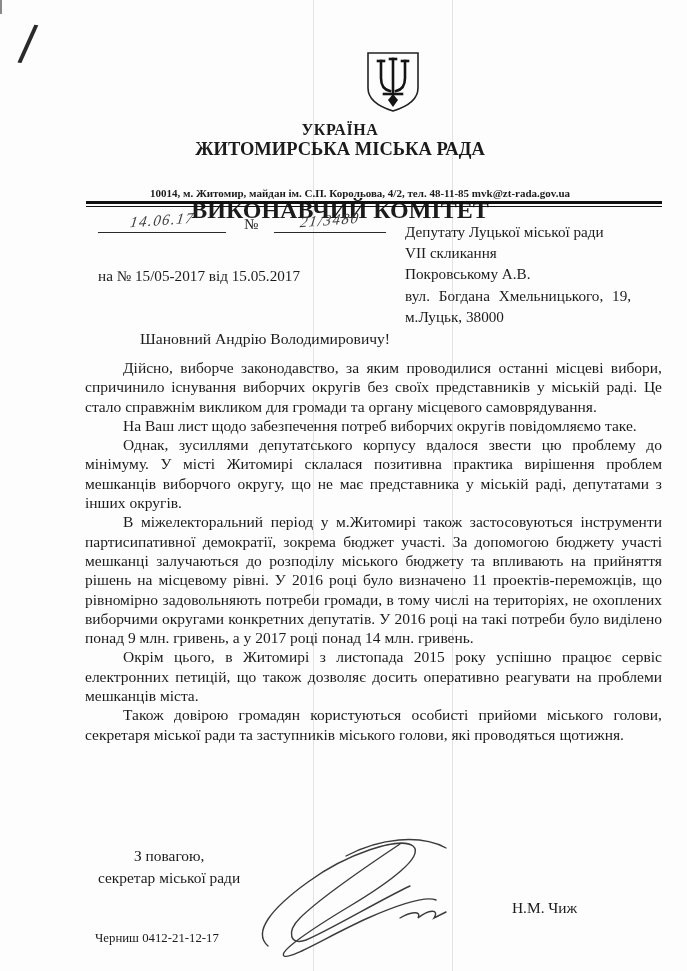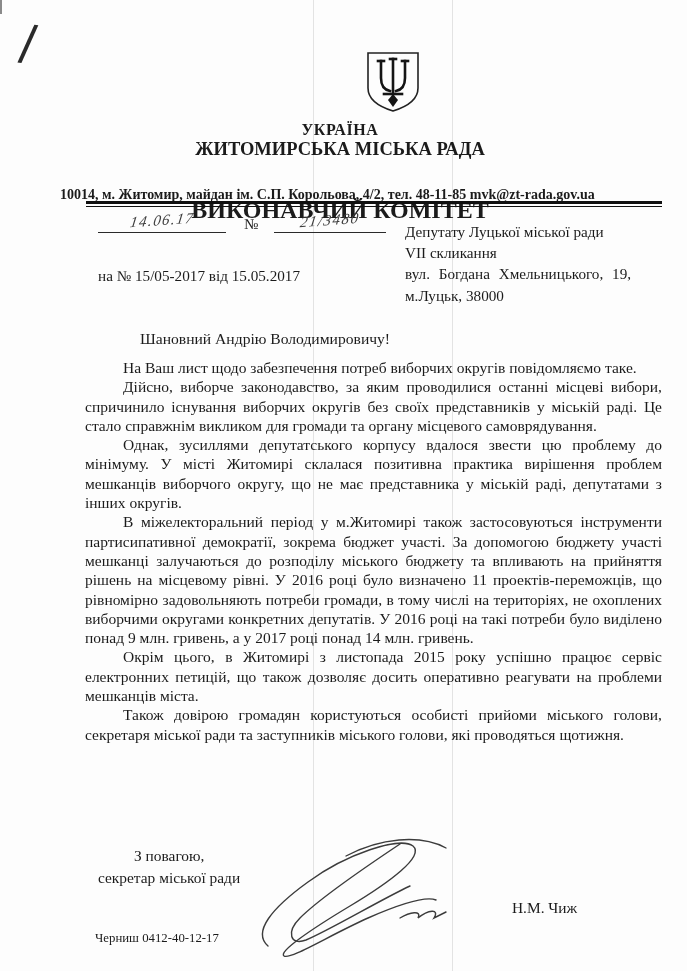--- a/index.html
+++ b/index.html
@@ -17,22 +17,22 @@
     position:absolute;left:20px;top:18px;font-size:48px;font-weight:400;
     color:#2a2a2a;transform:rotate(7deg);font-family:"DejaVu Sans",sans-serif;line-height:1;
   }
 
   .emblem{position:absolute;left:360px;top:50px;}
 
   .hline{position:absolute;left:30px;width:620px;text-align:center;font-weight:bold;}
   .country{top:121px;font-size:16px;letter-spacing:.6px;}
   .org{top:139px;font-size:18.5px;}
   .dept{top:161px;font-size:24px;margin-top:36px;}
-  .addr{position:absolute;left:60px;width:600px;top:187px;text-align:left;
-        font-size:14px;font-weight:bold;}
+  .addr{position:absolute;left:60px;width:600px;top:187px;text-align:center;
+        font-size:11px;font-weight:bold;}
   .rule{position:absolute;left:86px;width:576px;top:201px;height:2px;
         border-top:3.5px solid #101010;border-bottom:1.8px solid #101010;}
 
   .ref1{position:absolute;left:98px;top:211px;white-space:nowrap;}
   .slot{display:inline-block;border-bottom:1.5px solid #2a2a2a;text-align:center;height:21px;vertical-align:bottom;}
   .slot.date{width:128px;}
   .slot.num{width:112px;margin-left:12px;}
   .no-sign{display:inline-block;margin-left:14px;font-size:15px;vertical-align:bottom;}
   .hw{display:inline-block;font-style:italic;font-size:15px;color:#3e3e3e;
       transform:rotate(-4deg) skewX(-12deg);letter-spacing:1.5px;}
@@ -89,29 +89,30 @@
   <div class="ref1">
     <span class="slot date"><span class="hw">14.06.17</span></span>
     <span class="no-sign">№</span>
     <span class="slot num"><span class="hw">21/3480</span></span>
   </div>
   <div class="ref2">на № 15/05-2017 від 15.05.2017</div>
 
   <div class="recipient">
     <div>Депутату Луцької міської ради</div>
     <div>VII скликання</div>
+    <div>Покровському А.В.</div>
     <div class="just">вул. Богдана Хмельницького, 19,</div>
     <div>м.Луцьк, 38000</div>
   </div>
 
   <div class="salutation">Шановний Андрію Володимировичу!</div>
 
   <div class="body-text">
+    <p>Дійсно, виборче законодавство, за яким проводилися останні місцеві вибори, спричинило існування виборчих округів без своїх представників у міській раді. Це стало справжнім викликом для громади та органу місцевого самоврядування.</p>
     <p>На Ваш лист щодо забезпечення потреб виборчих округів повідомляємо таке.</p>
-    <p>Дійсно, виборче законодавство, за яким проводилися останні місцеві вибори, спричинило існування виборчих округів без своїх представників у міській раді. Це стало справжнім викликом для громади та органу місцевого самоврядування.</p>
     <p>Однак, зусиллями депутатського корпусу вдалося звести цю проблему до мінімуму. У місті Житомирі склалася позитивна практика вирішення проблем мешканців виборчого округу, що не має представника у міській раді, депутатами з інших округів.</p>
     <p>В міжелекторальний період у м.Житомирі також застосовуються інструменти партисипативної демократії, зокрема бюджет участі. За допомогою бюджету участі мешканці залучаються до розподілу міського бюджету та впливають на прийняття рішень на місцевому рівні. У 2016 році було визначено 11 проектів-переможців, що рівномірно задовольняють потреби громади, в тому числі на територіях, не охоплених виборчими округами конкретних депутатів. У 2016 році на такі потреби було виділено понад 9 млн. гривень, а у 2017 році понад 14 млн. гривень.</p>
     <p>Окрім цього, в Житомирі з листопада 2015 року успішно працює сервіс електронних петицій, що також дозволяє досить оперативно реагувати на проблеми мешканців міста.</p>
     <p>Також довірою громадян користуються особисті прийоми міського голови, секретаря міської ради та заступників міського голови, які проводяться щотижня.</p>
   </div>
 
   <div class="closing">З повагою,</div>
   <div class="sec-title">секретар міської ради</div>
 
   <span class="signature-svg">
@@ -120,14 +121,14 @@
         <path d="M18 112 C 2 98 22 74 58 48 C 96 20 150 2 163 12 C 175 22 140 48 100 72 C 60 96 28 118 34 122 C 40 126 78 102 118 84 C 150 70 176 62 186 66"></path>
         <path d="M150 10 C 120 30 70 64 50 84 C 36 98 40 112 56 106 C 80 96 130 66 160 52"></path>
         <path d="M96 22 C 130 4 170 0 196 14"></path>
         <path d="M150 84 C 160 78 172 76 168 84 C 178 76 190 74 184 84 L 196 78"></path>
       </g>
     </svg>
   </span>
 
   <div class="sign-name">Н.М. Чиж</div>
 
-  <div class="executor">Черниш 0412-40-12-17</div>
+  <div class="executor">Черниш 0412-21-12-17</div>
 </div>
 
 </body></html>

